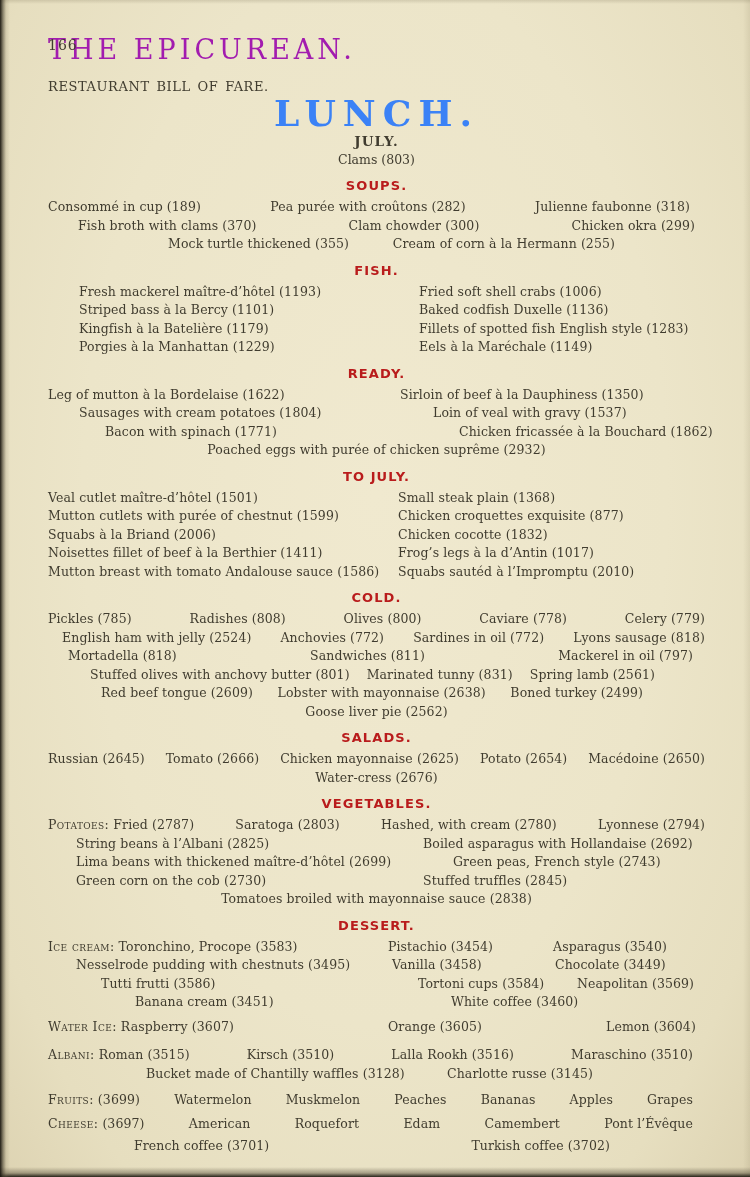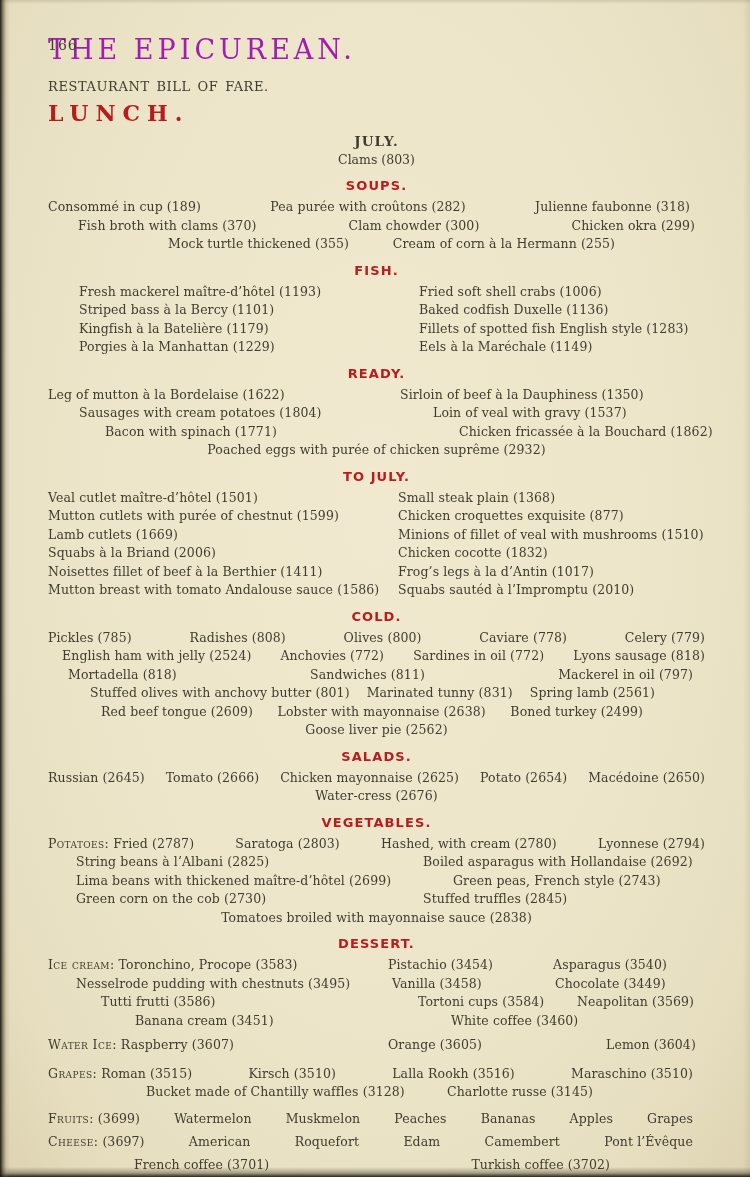--- a/index.html
+++ b/index.html
@@ -27,22 +27,22 @@
   }
   .running-title {
     font-size: 27px;
     letter-spacing: 4px; color: #a21caf;
   }
   .kicker {
     margin-top: 21px; font-size: 13px; letter-spacing: 0.6px;
     word-spacing: 2px;
   }
   .big-title {
-    text-align: left; font-size: 22px; line-height: 38px;
-    letter-spacing: 7px; font-weight: 600; color: #b91c1c;
+    text-align: center; font-size: 36px; line-height: 38px;
+    letter-spacing: 7px; font-weight: 600; color: #3b82f6;
   }
   .month {
     text-align: center; font-size: 13.5px; line-height: 19px;
     letter-spacing: 1px; font-weight: 600;
   }
   .opening-item { text-align: center; font-size: 12.5px; line-height: 18px; }
   .sec-head {
     text-align: center;
     font-family: "DejaVu Sans", sans-serif;
     font-weight: bold; font-size: 13px; line-height: 16px;
@@ -131,24 +131,20 @@
         <div class="sec-head">TO JULY.</div>
         <div class="row cols" style="grid-template-columns: 350px 1fr;">
           <div class="cell"><span class="item">Veal cutlet maître-d’hôtel (1501)</span></div>
           <div class="cell"><span class="item">Small steak plain (1368)</span></div>
         </div>
         <div class="row cols" style="grid-template-columns: 350px 1fr;">
           <div class="cell"><span class="item">Mutton cutlets with purée of chestnut (1599)</span></div>
           <div class="cell"><span class="item">Chicken croquettes exquisite (877)</span></div>
         </div>
         <div class="row cols" style="grid-template-columns: 350px 1fr;">
-          <div class="cell"><span class="item">Lamb cutlets (1669)</span></div>
-          <div class="cell"><span class="item">Minions of fillet of veal with mushrooms (1510)</span></div>
-        </div>
-        <div class="row cols" style="grid-template-columns: 350px 1fr;">
           <div class="cell"><span class="item">Squabs à la Briand (2006)</span></div>
           <div class="cell"><span class="item">Chicken cocotte (1832)</span></div>
         </div>
         <div class="row cols" style="grid-template-columns: 350px 1fr;">
           <div class="cell"><span class="item">Noisettes fillet of beef à la Berthier (1411)</span></div>
           <div class="cell"><span class="item">Frog’s legs à la d’Antin (1017)</span></div>
         </div>
         <div class="row cols" style="grid-template-columns: 350px 1fr;">
           <div class="cell"><span class="item">Mutton breast with tomato Andalouse sauce (1586)</span></div>
           <div class="cell"><span class="item">Squabs sautéd à l’Impromptu (2010)</span></div>
@@ -245,21 +241,21 @@
         <div class="row cols" style="grid-template-columns: 340px 1fr;">
           <div class="cell" style="padding-left: 87px;"><span class="item">Banana cream (3451)</span></div>
           <div class="cell" style="padding-left: 63px;"><span class="item">White coffee (3460)</span></div>
         </div>
         <div class="row cols" style="margin-top: 6px; grid-template-columns: 340px 165px 1fr;">
           <div class="cell"><span class="item"><span class="lead">Water Ice:</span> Raspberry (3607)</span></div>
           <div class="cell"><span class="item">Orange (3605)</span></div>
           <div class="cell" style="padding-left: 53px;"><span class="item">Lemon (3604)</span></div>
         </div>
         <div class="row spread" style="margin-top: 10px; padding-left: 0px; padding-right: 12px;">
-          <span class="item"><span class="lead">Grapes:</span> Roman (3515)</span>
+          <span class="item"><span class="lead">Albani:</span> Roman (3515)</span>
           <span class="item">Kirsch (3510)</span>
           <span class="item">Lalla Rookh (3516)</span>
           <span class="item">Maraschino (3510)</span>
         </div>
         <div class="row spread" style="padding-left: 98px; padding-right: 112px;">
           <span class="item">Bucket made of Chantilly waffles (3128)</span>
           <span class="item">Charlotte russe (3145)</span>
         </div>
         <div class="row spread" style="margin-top: 8px; padding-left: 0px; padding-right: 12px;">
           <span class="item"><span class="lead">Fruits:</span> (3699)</span>

